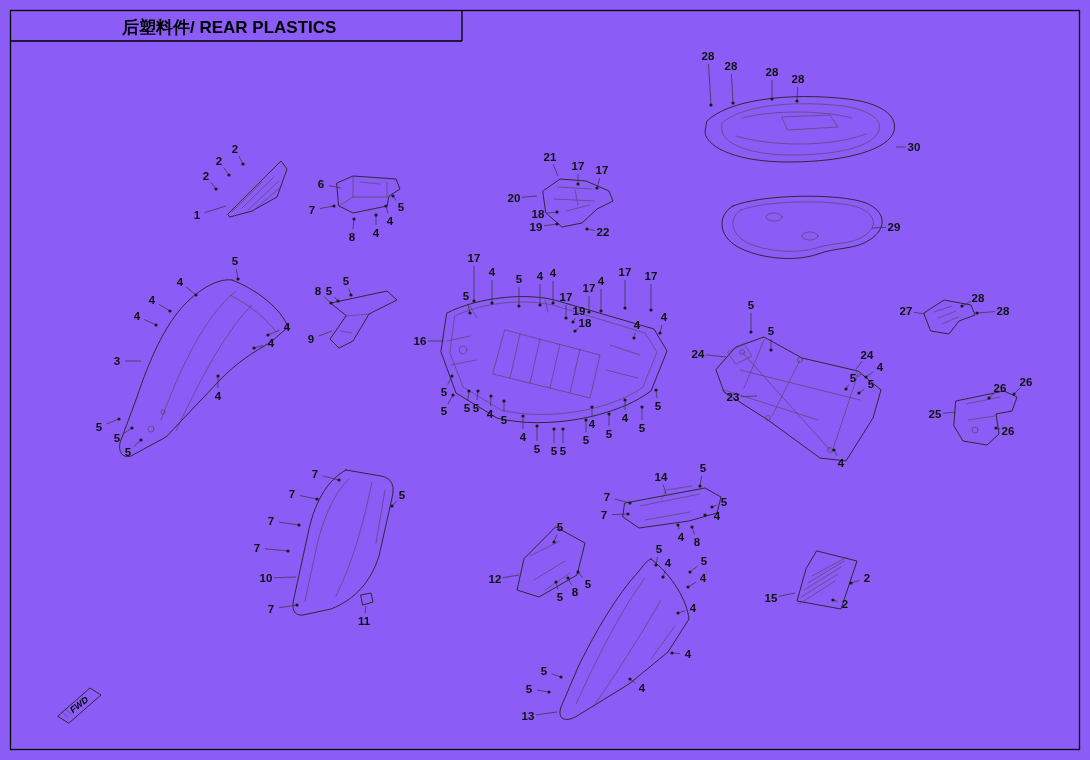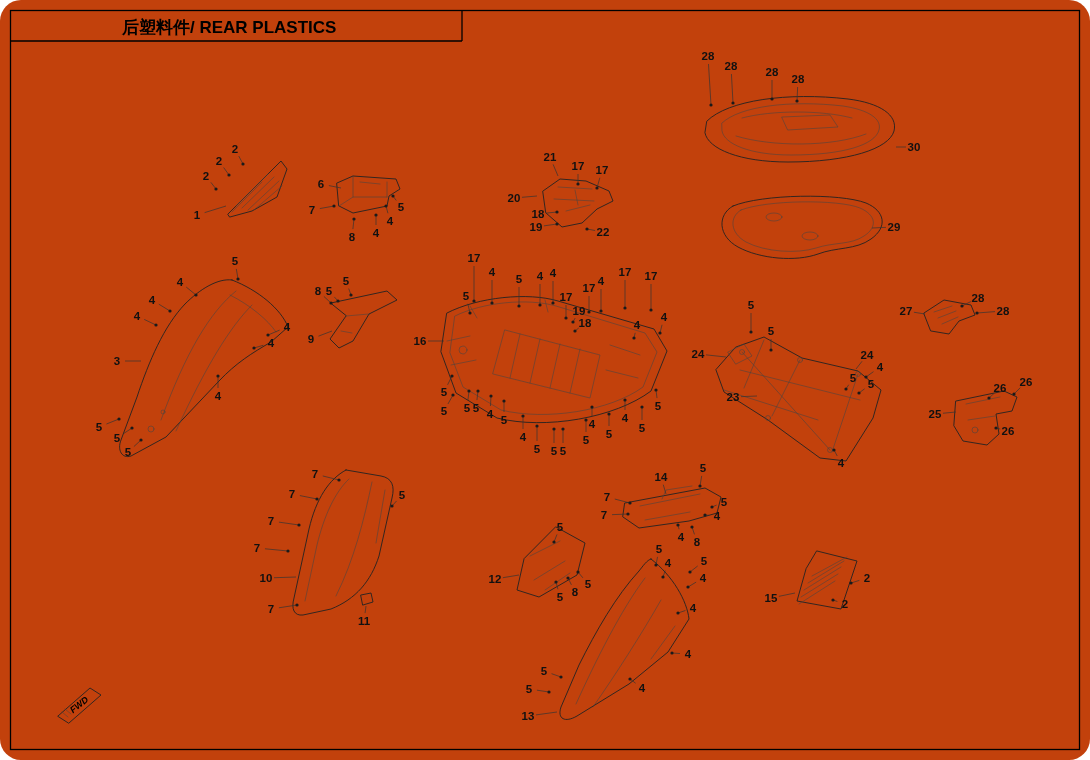--- a/index.html
+++ b/index.html
@@ -1,17 +1,17 @@
 <!DOCTYPE html>
 <html><head>
 <meta charset="utf-8">
 <style>
   html,body { margin:0; padding:0; background:#ffffff; }
   body { width:1090px; height:760px; font-family:"Liberation Sans", sans-serif; }
-  .page { position:relative; width:1090px; height:760px; background:#c2410c;border-radius:21px; }
+  .page { position:relative; width:1090px; height:760px; background:#8b5cf6; }
   svg { position:absolute; left:0; top:0; }
   .page-border, .frame { fill:none; stroke:#000; stroke-width:1.3; }
   .title { font:700 17px "Liberation Sans", sans-serif; fill:#000; }
   .part { fill:none; stroke:#222; stroke-width:0.9; stroke-linejoin:round; stroke-linecap:round; }
   .detail { fill:none; stroke:#444; stroke-width:0.55; }
   .callout-label { font:700 11.5px "Liberation Sans", sans-serif; fill:#111; text-anchor:middle; }
   .leader { stroke:#333; stroke-width:0.7; }
   .screw { fill:#1a1a1a; stroke:none; }
   .fwd-label { font:italic 700 9px "Liberation Sans", sans-serif; fill:#000; stroke:none; text-anchor:middle; }
 </style>

